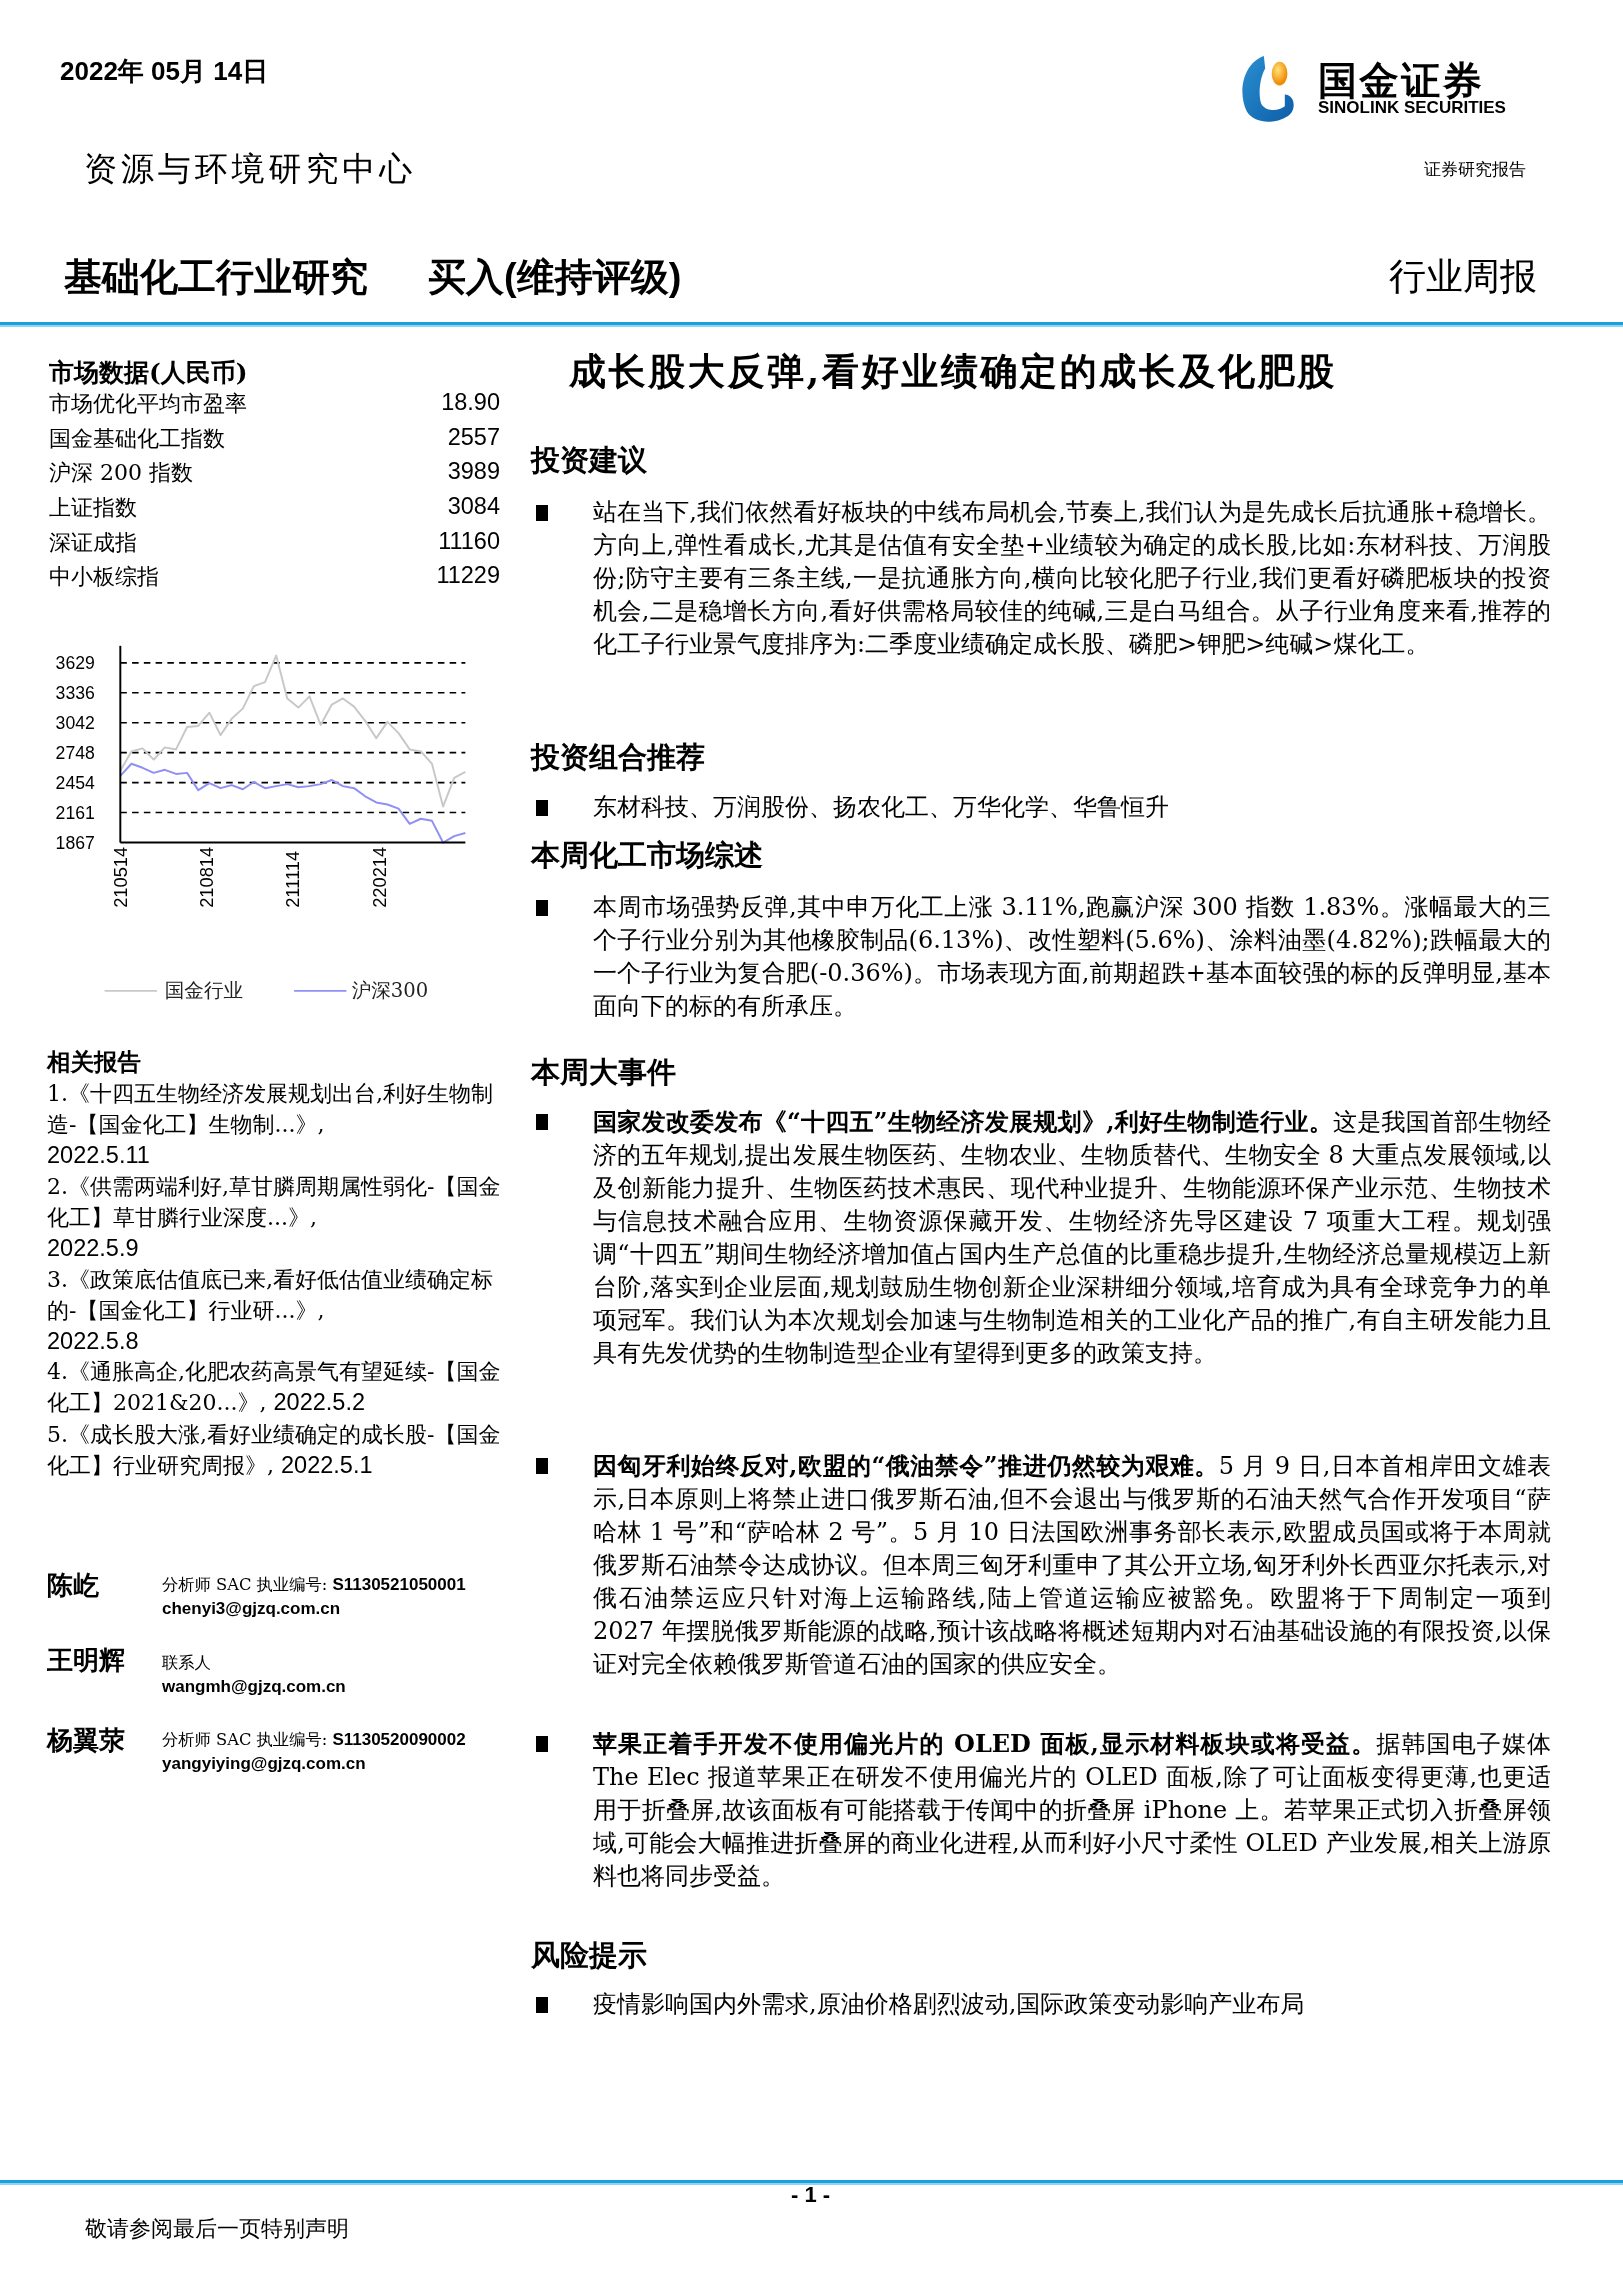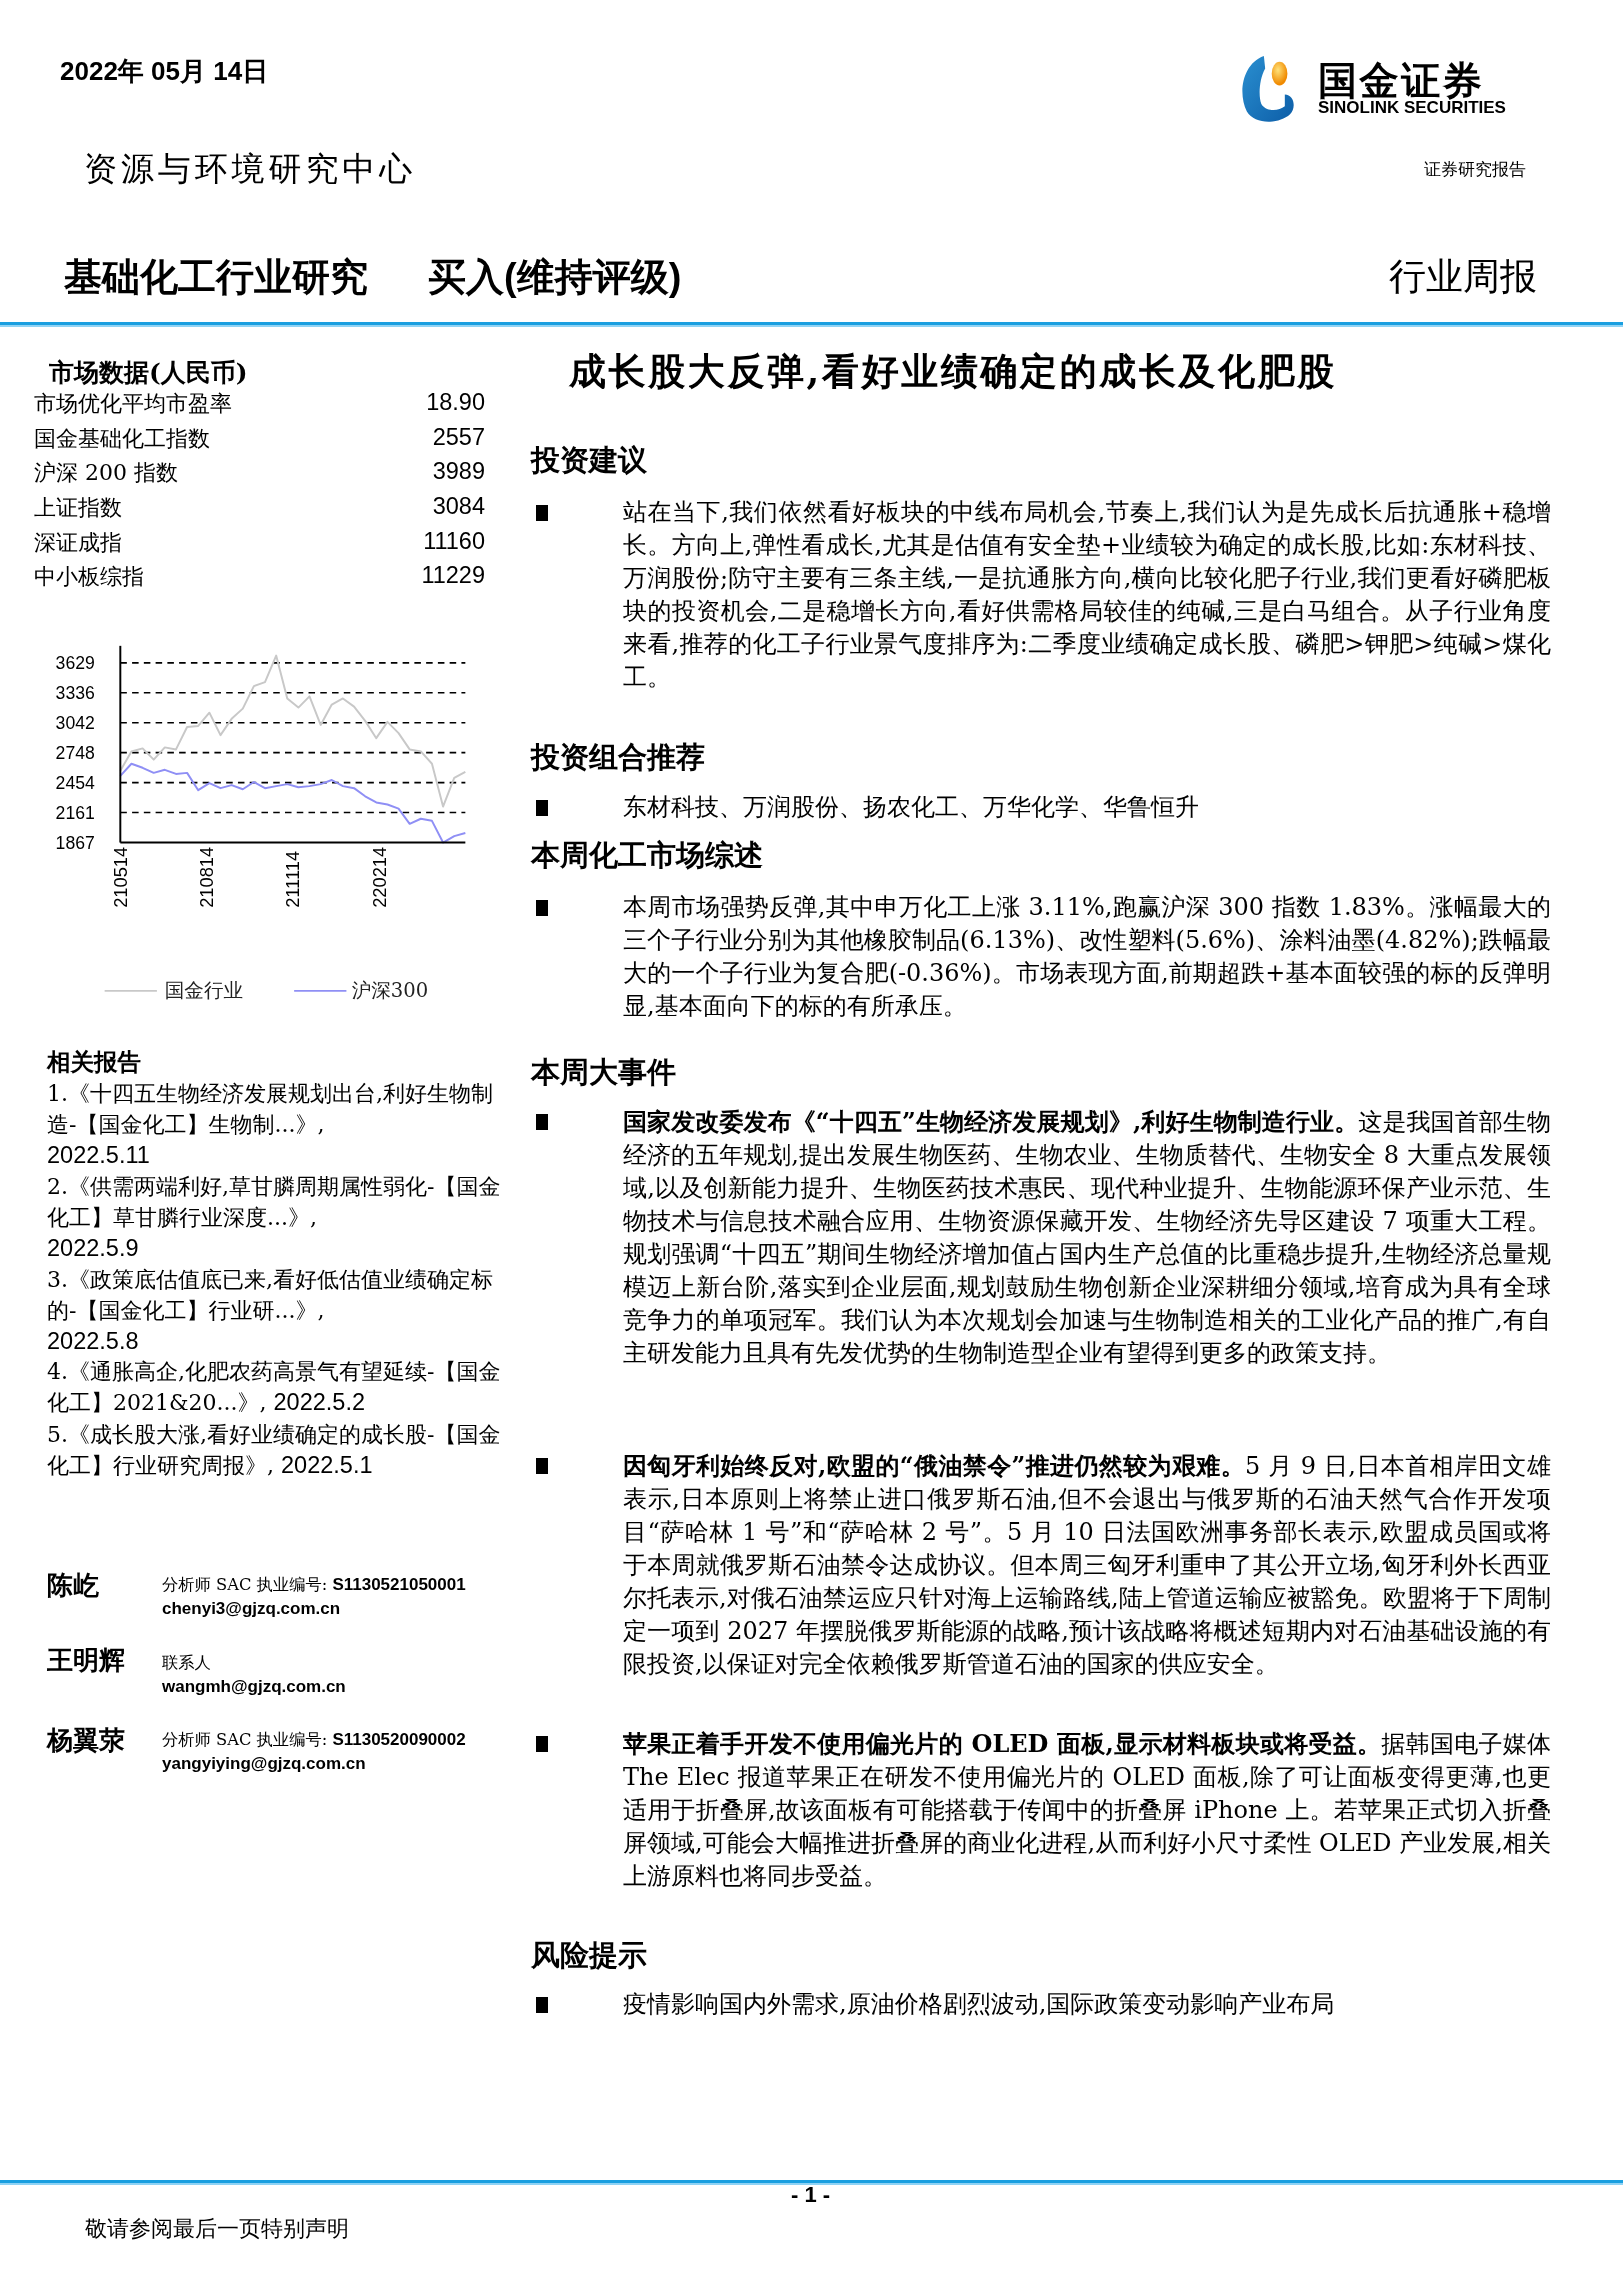--- a/index.html
+++ b/index.html
@@ -19,39 +19,39 @@
   .blue-rule::after { content: ""; position: absolute; left: 0; right: 0; top: 3.3px; height: 1.3px; background: #8fd3f5; }
 
   
   #logo { left: 1239px; top: 54px; width: 307px; height: 78px; }
   #logo-cn { left: 1318px; top: 54px; font-size: 39px; font-weight: bold; letter-spacing: 2.6px; font-family: "Liberation Sans", sans-serif; }
   #logo-en { left: 1318px; top: 98px; font-size: 17px; font-weight: bold; font-family: "Liberation Sans", sans-serif; letter-spacing: 0px; }
   #logo-sub { left: 1424px; top: 126px; font-size: 17px; margin-top: 32px; }
 
   
   .mkt-title { left: 49px; top: 356px; font-size: 25px; font-weight: bold; }
-  .mkt-row { left: 34px; width: 451px; height: 34px; display: flex; justify-content: space-between; font-size: 22px; gap: 40px; }
+  .mkt-row { left: 49px; width: 451px; height: 34px; display: flex; justify-content: space-between; font-size: 22px; gap: 40px; }
   .mkt-row .v { font-family: "Liberation Sans", sans-serif; font-size: 23.5px; }
 
   #chart { left: 39px; top: 638px; width: 458px; height: 379px; }
 
   .side-h { left: 47px; font-size: 23.5px; font-weight: bold; }
   .rel { left: 47px; width: 458px; font-size: 22px; line-height: 31px; }
   .rel .dt { font-family: "Liberation Sans", sans-serif; font-size: 23.5px; }
   .analyst-name { left: 47px; font-size: 26px; font-weight: bold; }
   .analyst-info { left: 162px; font-size: 16.3px; line-height: 24px; }
   .analyst-info .b { font-family: "Liberation Sans", sans-serif; font-weight: bold; font-size: 17px; }
 
   
   #main-title { left: 569px; top: 347px; font-size: 37px; font-weight: bold; letter-spacing: 2.6px; }
   .sec-h { left: 531px; font-size: 29px; font-weight: bold; }
   .para { left: 531px; width: 1020px; display: flex; font-size: 24px; line-height: 33px; }
   .para .bullet { flex: 0 0 62px; }
   .para .bullet i { display: inline-block; width: 11.8px; height: 15.7px; background: #000; margin-top: 9.2px; margin-left: 5.2px; }
-  .para .txt { flex: 1; text-align: justify; margin-left: 30px; }
+  .para .txt { flex: 1; text-align: justify; }
   .para .txt b { font-weight: bold; }
 
   
   #pg { left: 791px; top: 2182px; font-size: 22px; font-weight: bold; font-family: "Liberation Sans", sans-serif; }
   #disclaimer { left: 85px; top: 2214px; font-size: 22px; }
 </style>
 </head>
 <body>
 
 <div class="abs sans" id="date">2022年 05月 14日</div>

